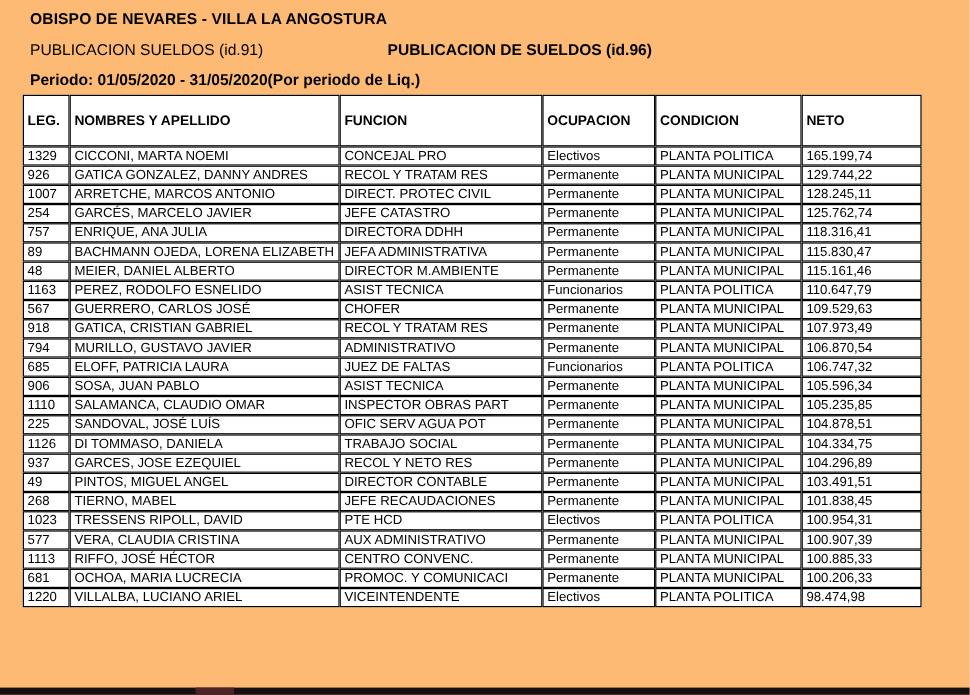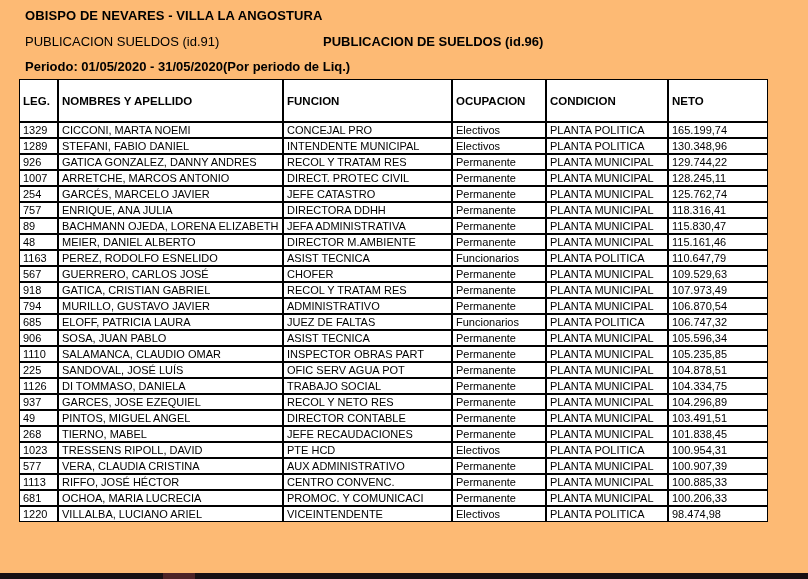--- a/index.html
+++ b/index.html
@@ -101,28 +101,20 @@
     <tbody>
         <tr>
           <td class="num">1329</td>
           <td>CICCONI, MARTA NOEMI</td>
           <td>CONCEJAL PRO</td>
           <td>Electivos</td>
           <td>PLANTA POLITICA</td>
           <td class="num">165.199,74</td>
         </tr>
         <tr>
-          <td class="num">1289</td>
-          <td>STEFANI, FABIO DANIEL</td>
-          <td>INTENDENTE MUNICIPAL</td>
-          <td>Electivos</td>
-          <td>PLANTA POLITICA</td>
-          <td class="num">130.348,96</td>
-        </tr>
-        <tr>
           <td class="num">926</td>
           <td>GATICA GONZALEZ, DANNY ANDRES</td>
           <td>RECOL Y TRATAM RES</td>
           <td>Permanente</td>
           <td>PLANTA MUNICIPAL</td>
           <td class="num">129.744,22</td>
         </tr>
         <tr>
           <td class="num">1007</td>
           <td>ARRETCHE, MARCOS ANTONIO</td>

